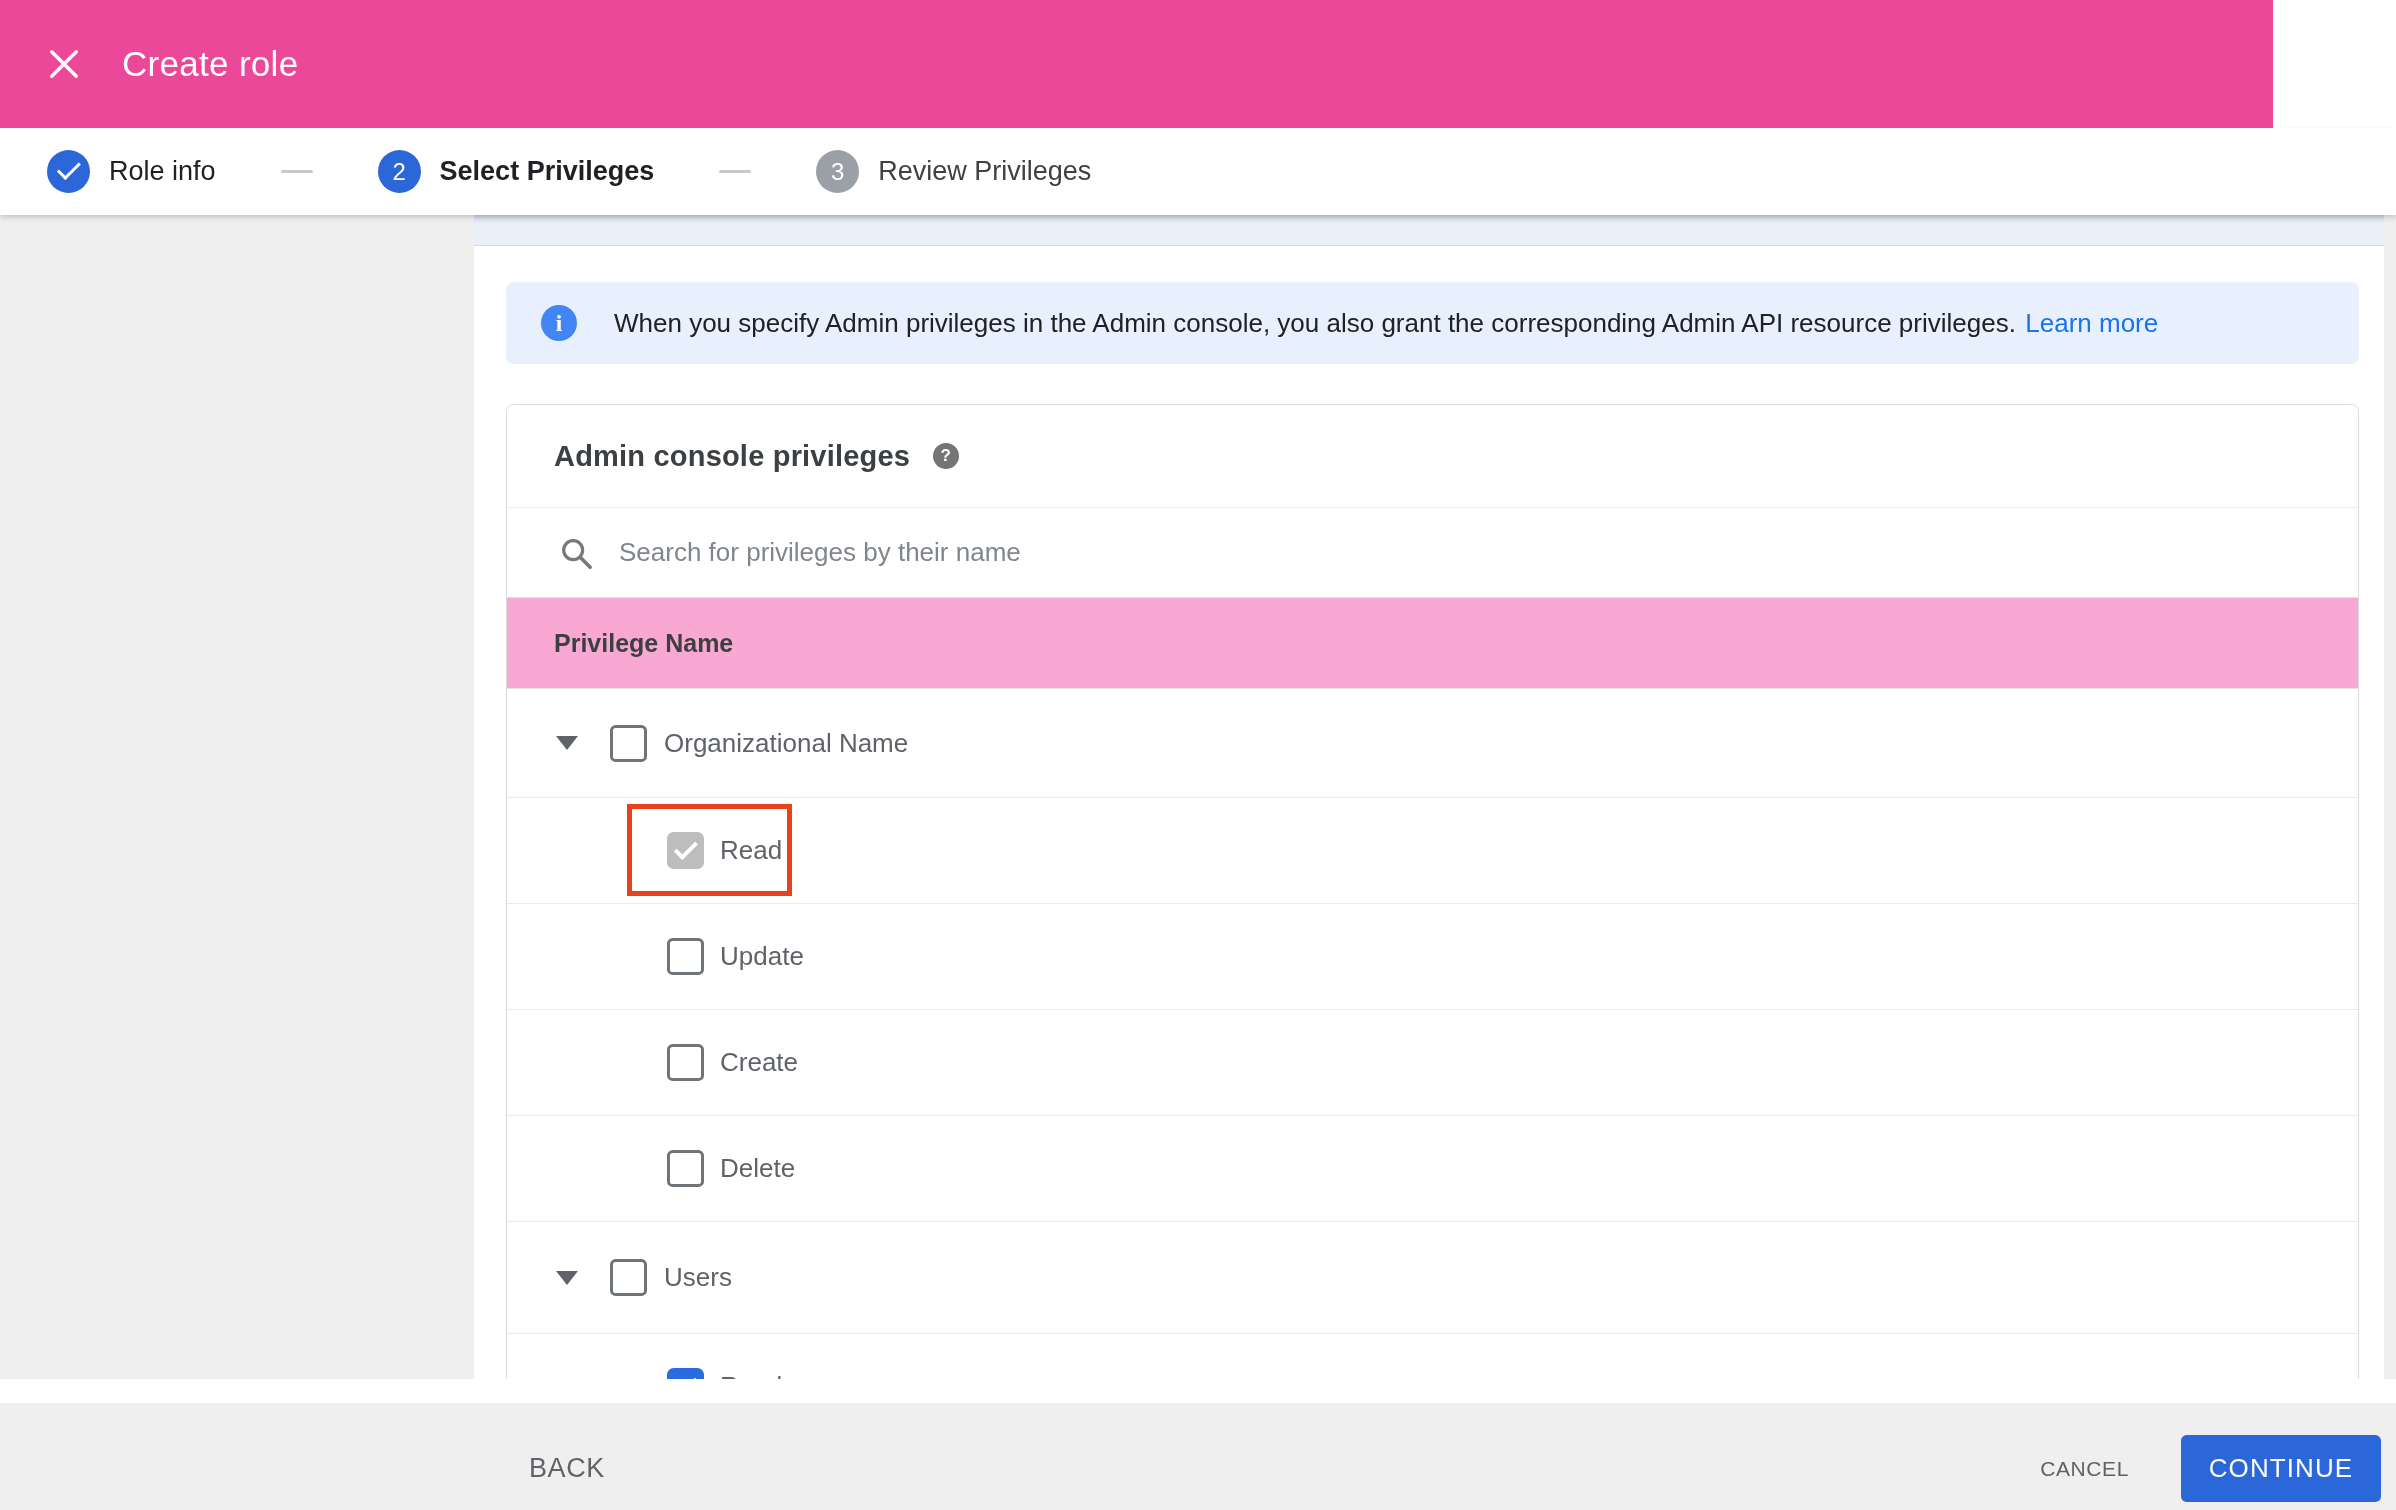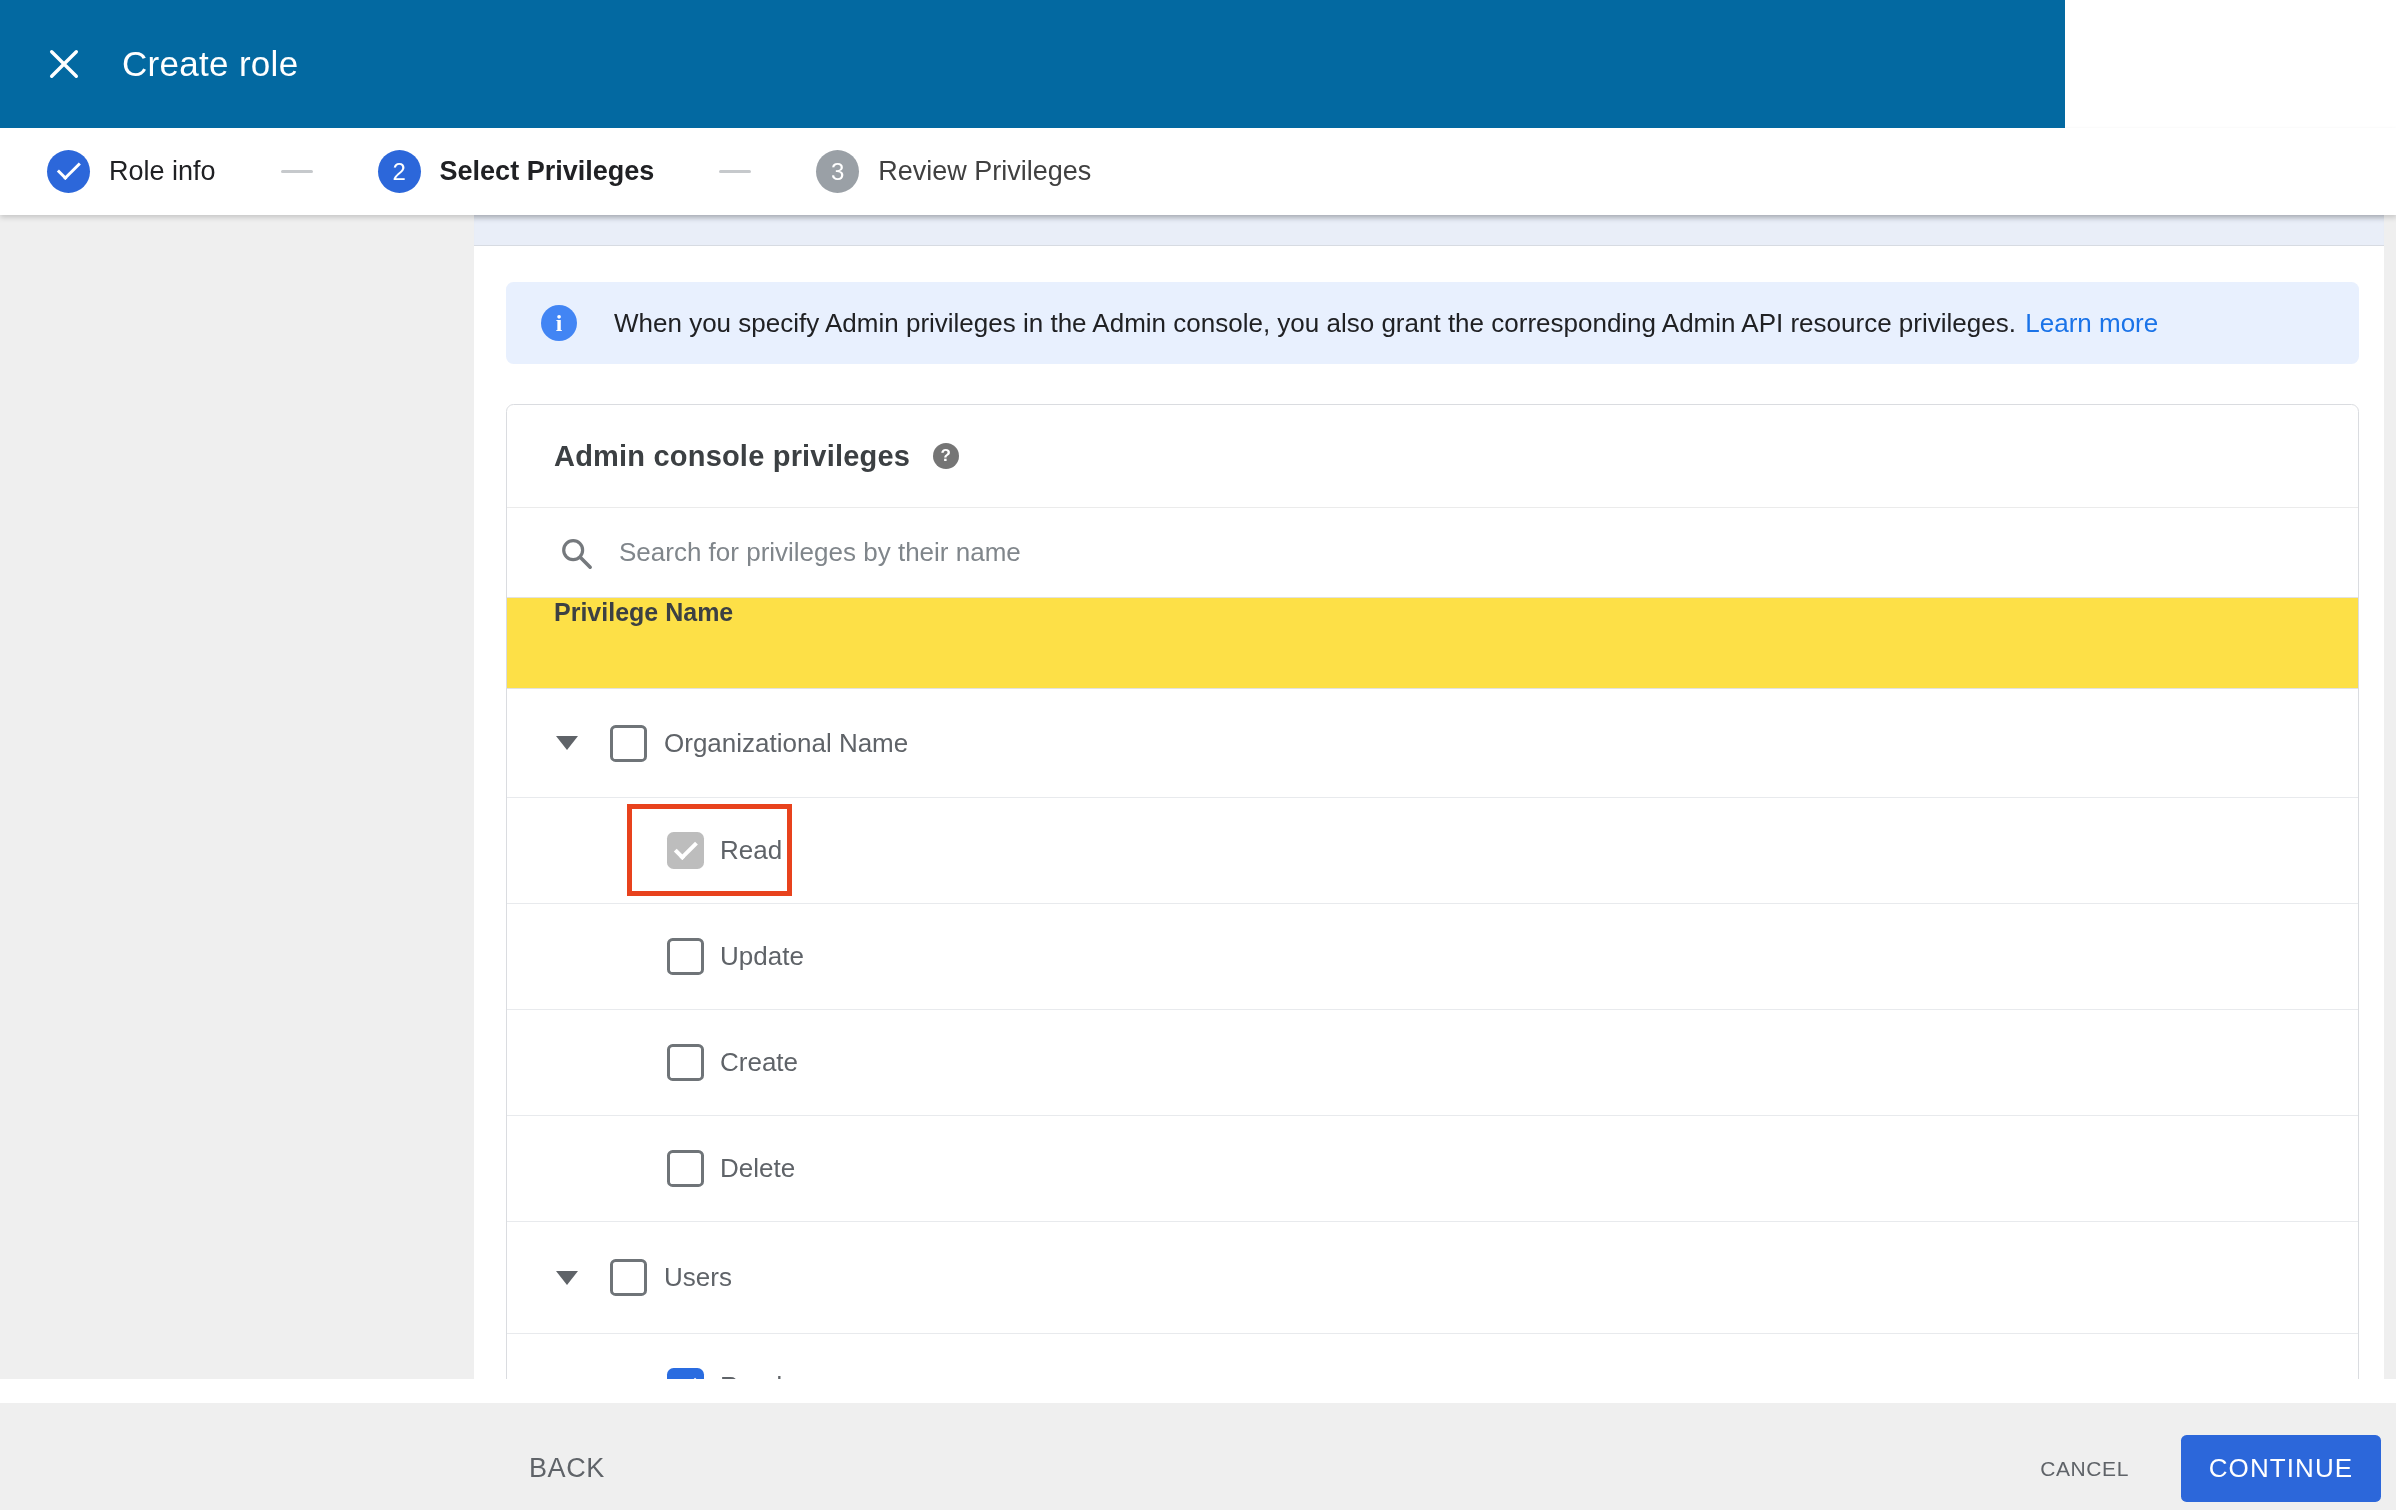--- a/index.html
+++ b/index.html
@@ -4,22 +4,22 @@
 <style>
   * { margin:0; padding:0; box-sizing:border-box; }
   html,body { background:#ffffff; }
   .screen {
     position:relative; width:2397px; height:1510px; overflow:hidden;
     font-family:"Liberation Sans", sans-serif; background:#ffffff;
   }
 
   
   .appbar {
-    position:absolute; top:0; left:0; width:2065px; height:128px;
-    background:#0369a1; display:flex; align-items:center; z-index:20;
+    position:absolute; top:0; left:0; width:2273px; height:128px;
+    background:#ec4899; display:flex; align-items:center; z-index:20;
   }
   .close-btn {
     width:60px; height:60px; margin-left:34px; border:none; background:transparent;
     display:flex; align-items:center; justify-content:center; cursor:pointer;
   }
   .appbar-title { color:#ffffff; font-size:35px; font-weight:400; margin-left:28px; letter-spacing:0.3px; }
 
   
   .stepper {
     position:absolute; top:128px; left:0; width:2397px; height:87px; background:#ffffff;
@@ -78,22 +78,22 @@
     width:26px; height:26px; border-radius:50%; background:#757575; color:#fff; margin-left:22.5px;
     display:flex; align-items:center; justify-content:center; font-size:17px; font-weight:700; cursor:pointer;
   }
   .search-row { height:90px; border-top:0.9px solid #ebebeb; display:flex; align-items:center; padding-left:52px; }
   .search-input {
     border:none; outline:none; margin-left:26px; width:1312px;
     font-size:26px; color:#202124; font-family:"Liberation Sans", sans-serif; background:transparent;
   }
   .search-input::placeholder { color:#80868b; opacity:1; }
   .col-header-row {
-    height:92px; background:#fde047; border-top:0.9px solid #e2e2e2; border-bottom:0.9px solid #e2e2e2;
-    display:flex; align-items:flex-start; padding-left:47px;
+    height:92px; background:#f9a8d4; border-top:0.9px solid #e2e2e2; border-bottom:0.9px solid #e2e2e2;
+    display:flex; align-items:center; padding-left:47px;
   }
   .col-header-label { font-size:25px; font-weight:700; color:#3c4043; }
 
   .prow { display:flex; align-items:center; border-bottom:0.9px solid #e8eaed; cursor:pointer; }
   .prow.parent { height:109px; }
   .prow.child  { height:106px; }
   .prow.tall   { height:112px; }
   .tri {
     width:0; height:0; margin-left:49px; flex:none;
     border-left:11.2px solid transparent; border-right:11.2px solid transparent;

